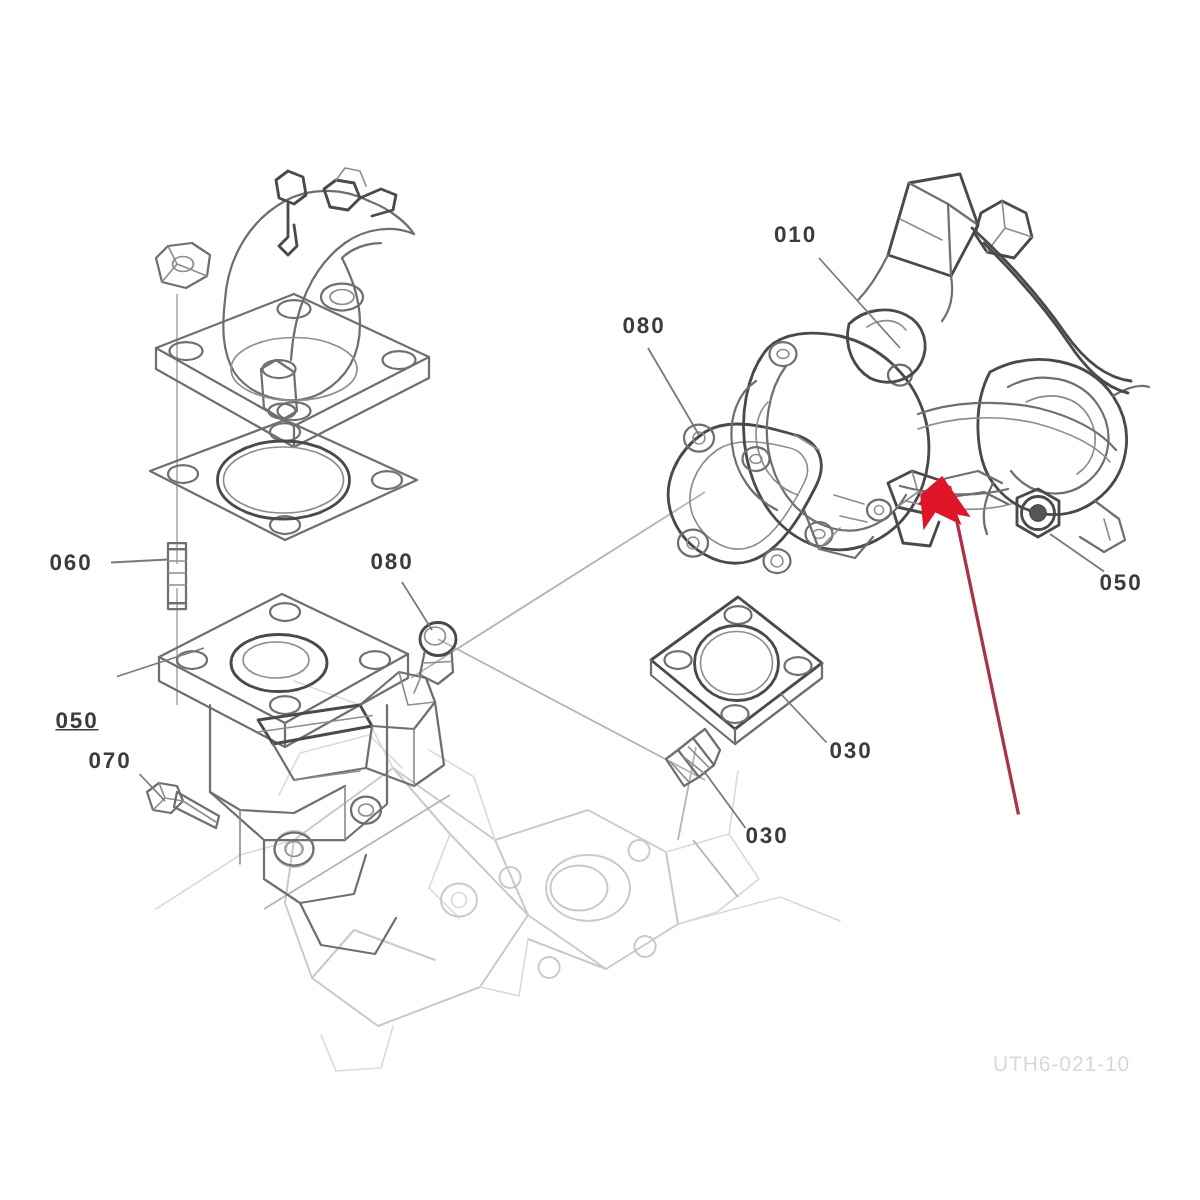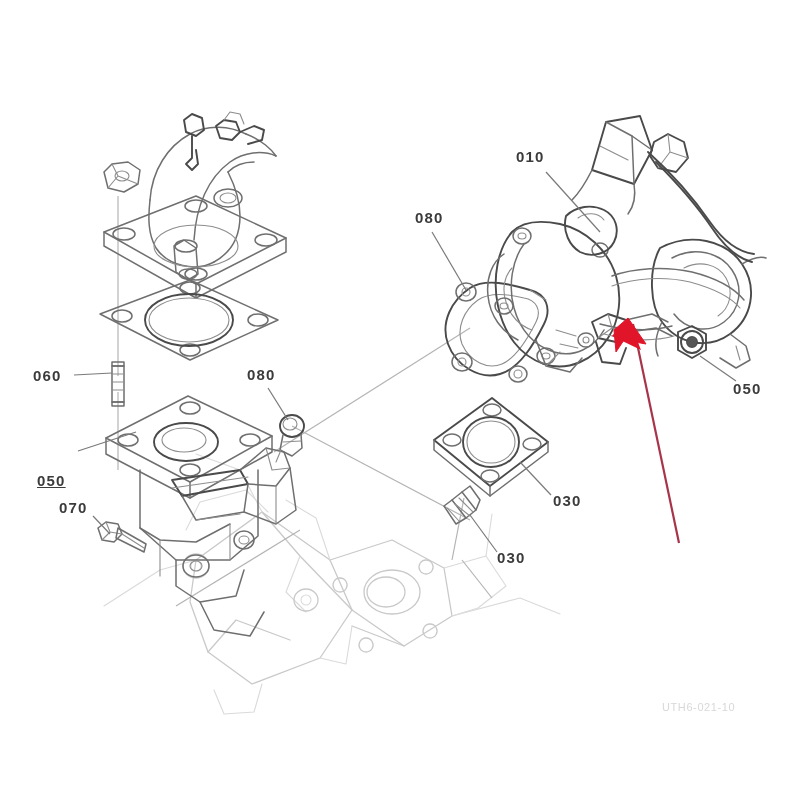--- a/index.html
+++ b/index.html
@@ -31,21 +31,21 @@
     font-size: 15px;
     font-weight: 700;
     letter-spacing: 1.2px;
     color: #3b3b3b;
     white-space: nowrap;
     user-select: none;
   }
   .watermark {
     position: absolute;
     font-family: "Liberation Sans", sans-serif;
-    font-size: 11px;
+    font-size: 14px;
     letter-spacing: 0.6px;
     color: #d8d8d8;
     white-space: nowrap;
   }
   svg { display: block; }
   .ln   { fill: none; stroke: #6f6f6f; stroke-width: 1.5; stroke-linejoin: round; stroke-linecap: round; }
   .ln-d { fill: none; stroke: #4a4a4a; stroke-width: 1.9; stroke-linejoin: round; stroke-linecap: round; }
   .ln-t { fill: none; stroke: #8d8d8d; stroke-width: 1.1; stroke-linejoin: round; stroke-linecap: round; }
   .ghost{ fill: none; stroke: #c9c9c9; stroke-width: 1.3; stroke-linejoin: round; stroke-linecap: round; }
   .ghost2{ fill: none; stroke: #dadada; stroke-width: 1.1; stroke-linejoin: round; stroke-linecap: round; }

